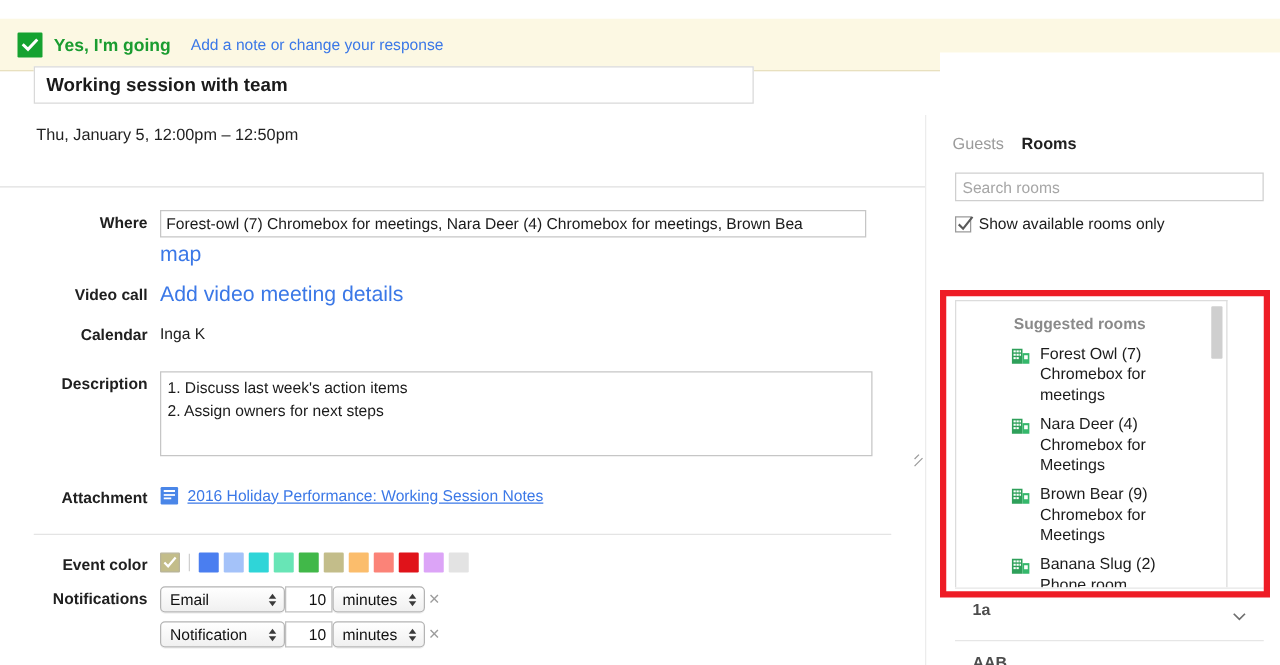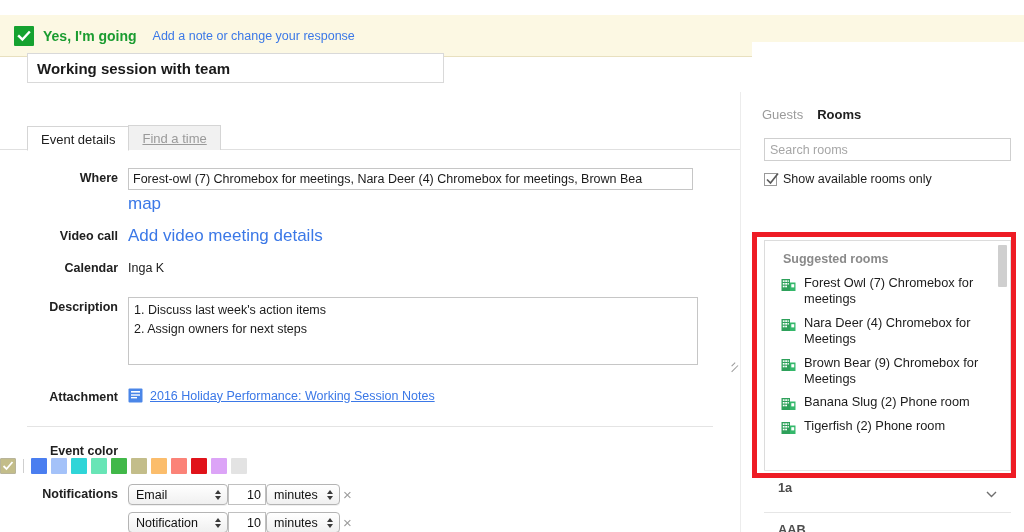--- a/index.html
+++ b/index.html
@@ -34,21 +34,21 @@
   .rsvp-link {
     color: #3b78e7; font-size: 12.5px; margin-left: 16px;
     text-decoration: none; white-space: nowrap; cursor: pointer;
   }
 
   
   .left-col { position: absolute; left: 0; top: 42px; width: 740px; height: 490px; }
 
   .title-input {
     position: absolute; left: 27px; top: 11px;
-    width: 417px; height: 30px;
+    width: 576px; height: 30px;
     border: 1px solid #d9d9d9;
     background: #fff;
     font-family: "Liberation Sans", sans-serif;
     font-size: 15px; font-weight: bold; color: #1a1a1a;
     padding: 0 9px;
     outline: none;
   }
   .datetime {
     position: absolute; left: 29px; top: 58px;
     font-size: 13px; color: #222;
@@ -222,23 +222,23 @@
   
   .red-box {
     position: absolute; left: 0px; top: 190px;
     width: 264px; height: 246px;
     border: 5px solid #ee1c25;
     pointer-events: none; z-index: 30;
   }
 
   .rooms-panel {
     position: absolute; left: 12px; top: 198px;
-    width: 247px; height: 230px;
+    width: 218px; height: 230px;
     border: 1px solid #dcdcdc; border-bottom: none;
-    background: #fff; overflow: hidden;
+    background: #fff; overflow: hidden; padding-left: 28px;
   }
   .suggested-head {
     font-size: 12.5px; font-weight: bold; color: #8a8a8a;
     padding: 11px 0 7px 18px;
   }
   .room-item {
     display: flex; align-items: flex-start;
     padding: 2px 16px 5px 16px; cursor: pointer;
   }
   .room-icon { width: 15px; height: 15px; flex: none; margin-top: 2px; margin-right: 8px; }
@@ -276,26 +276,23 @@
       </svg>
     </div>
     <span class="rsvp-label">Yes, I'm going</span>
     <a class="rsvp-link">Add a note or change your response</a>
   </div>
 
   <div class="left-col">
 
     <input class="title-input" value="Working session with team" style="">
 
+    <div class="datetime">Thu, January 5, 12:00pm – 12:50pm</div>
 
     <div class="tabs-underline"></div>
-    <div class="tabs">
-      <div class="tab active">Event details</div>
-      <div class="tab inactive">Find a time</div>
-    </div>
 
     <div class="form">
 
       <div class="row" style="margin-top:8px;">
         <div class="row-label">Where</div>
         <div class="row-body">
           <input class="where-input" value="Forest-owl (7) Chromebox for meetings, Nara Deer (4) Chromebox for meetings, Brown Bea" style="">
           <div><a class="link map-link">map</a></div>
         </div>
       </div>
@@ -336,21 +333,21 @@
               <rect x="3" y="6.3" width="9" height="1.4" fill="#ffffff"></rect>
               <rect x="3" y="9" width="6" height="1.4" fill="#ffffff"></rect>
             </svg>
           </span>
           <a class="attach-link">2016 Holiday Performance: Working Session Notes</a>
         </div>
       </div>
 
       <div class="divider" style="margin-top:22px;"></div>
 
-      <div class="row" style="margin-top:14px;flex-direction:column;">
+      <div class="row" style="margin-top:14px;">
         <div class="row-label">Event color</div>
         <div class="row-body">
           <div class="swatches" id="swatch-strip">
               <div class="swatch selected" style="background: rgb(195, 189, 138);">
                 <svg width="12" height="12" viewBox="0 0 12 12">
                   <path d="M1.5 6 L4.5 9 L10.5 2" stroke="#ffffff" stroke-width="1.8" fill="none"></path>
                 </svg>
               </div>
               <div class="swatch-sep"></div>
               <div class="swatch" style="background: rgb(74, 126, 240);"></div>

